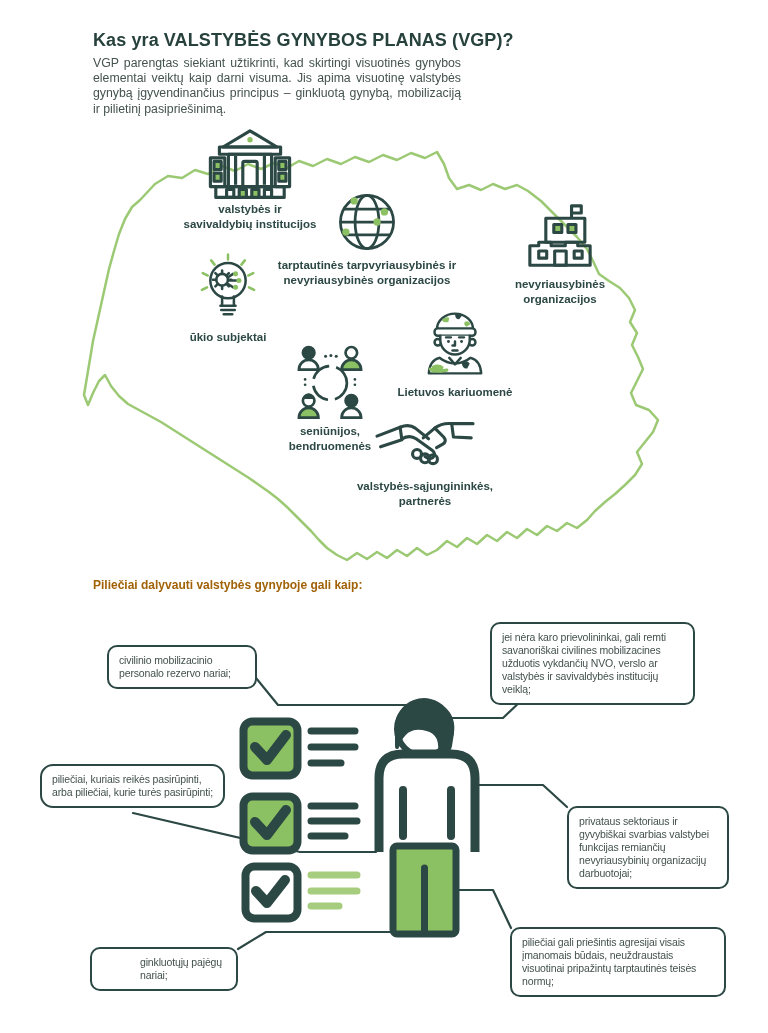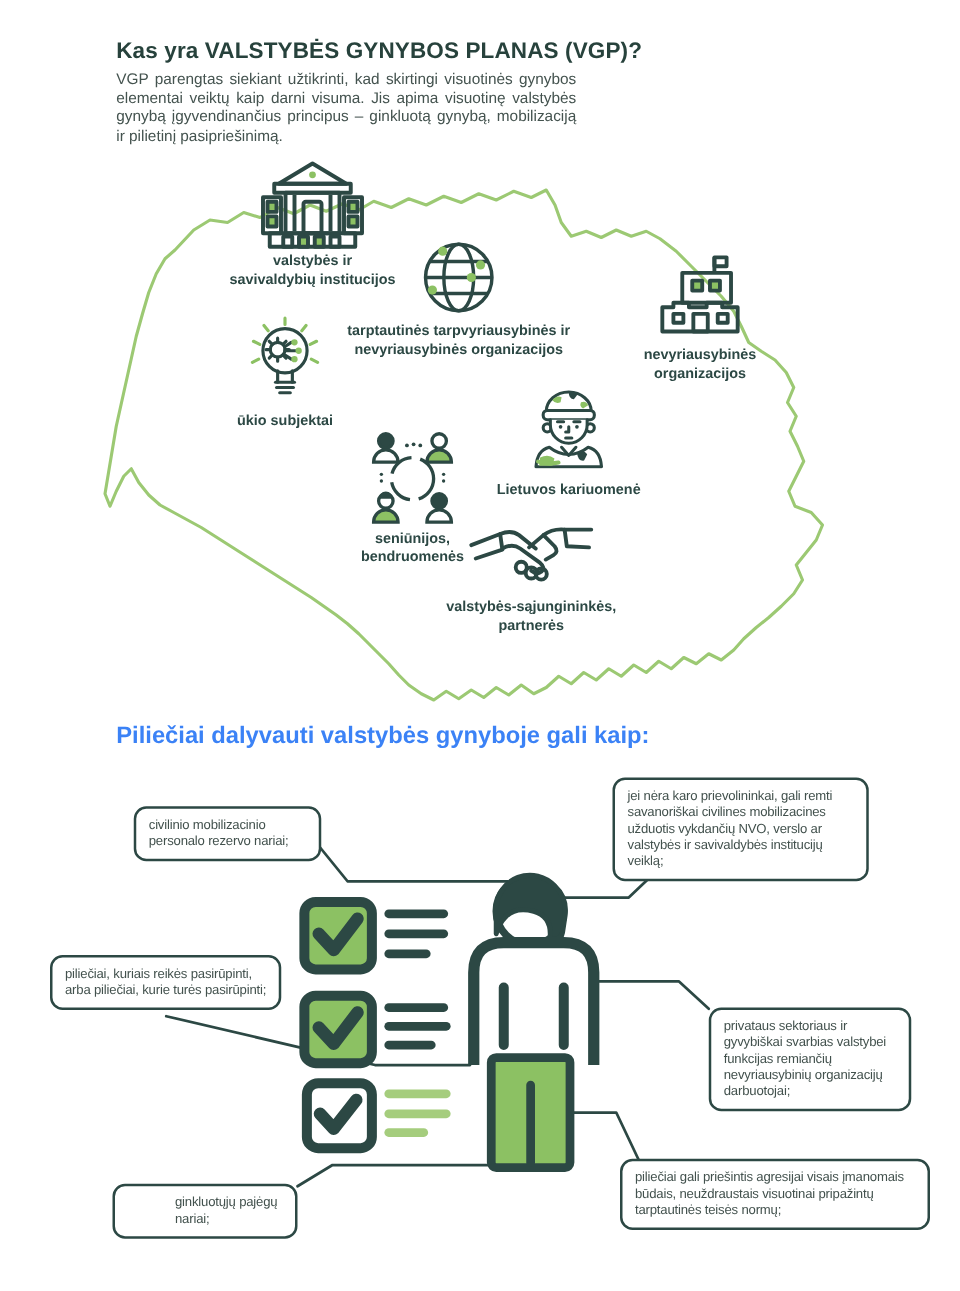--- a/index.html
+++ b/index.html
@@ -1,21 +1,21 @@
 <!DOCTYPE html>
 <html><head>
 <meta charset="utf-8">
 <style>
   html,body{margin:0;padding:0;background:#fff;}
   #canvas{position:relative;width:768px;height:1033px;background:#fff;overflow:hidden;
           font-family:"Liberation Sans",sans-serif;}
   .abs{position:absolute;}
   h1.t1{margin:0;font-size:18px;font-weight:bold;color:#27423c;letter-spacing:.1px;}
   p.intro{margin:0;font-size:12.3px;line-height:1.24;color:#44534f;text-align:justify;}
-  h2.t2{margin:0;font-size:19px;font-weight:bold;color:#3b82f6;}
+  h2.t2{margin:0;font-size:12px;font-weight:bold;color:#a16207;}
   .node-label{font-size:11.5px;font-weight:bold;color:#2c4844;text-align:center;line-height:1.28;}
   .node-label span{display:block;}
   .callout{position:absolute;box-sizing:border-box;background:#fff;border:2px solid #2c4844;
            border-radius:10px;padding:7px 10px;font-size:10.5px;line-height:1.24;color:#42514d;
            letter-spacing:-0.15px;z-index:3;}
   .callout.center{text-align:left;padding-left:48px;}
   svg{display:block;}
   .mapsvg{position:absolute;left:80px;top:130px;}
   .diagsvg{position:absolute;left:0;top:600px;z-index:2;}
   .icon{position:absolute;}
@@ -244,21 +244,21 @@
         <line x1="311" y1="291" x2="357" y2="291"></line>
         <line x1="311" y1="306" x2="339" y2="306"></line>
       </g>
     </g>
   </svg>
 
   <div class="callout" style="left:490px;top:622px;width:205px;">jei nėra karo prievolininkai, gali remti savanoriškai civilines mobilizacines užduotis vykdančių NVO, verslo ar valstybės ir savivaldybės institucijų veiklą;</div>
 
   <div class="callout" style="left:107px;top:645px;width:150px;">civilinio mobilizacinio personalo rezervo nariai;</div>
 
-  <div class="callout" style="left:40px;top:764px;width:185px;">piliečiai, kuriais reikės pasirūpinti, arba piliečiai, kurie turės pasirūpinti;</div>
+  <div class="callout" style="left:40px;top:764px;width:185px;border-radius:13px;">piliečiai, kuriais reikės pasirūpinti, arba piliečiai, kurie turės pasirūpinti;</div>
 
   <div class="callout" style="left:567px;top:806px;width:162px;padding-left:10px;">privataus sektoriaus ir gyvybiškai svarbias valstybei funkcijas remiančių nevyriausybinių organizacijų darbuotojai;</div>
 
   <div class="callout center" style="left:90px;top:947px;width:148px;">ginkluotųjų pajėgų nariai;</div>
 
-  <div class="callout" style="left:496px;top:927px;width:248px;">piliečiai gali priešintis agresijai visais įmanomais būdais, neuždraustais visuotinai pripažintų tarptautinės teisės normų;</div>
+  <div class="callout" style="left:510px;top:927px;width:216px;">piliečiai gali priešintis agresijai visais įmanomais būdais, neuždraustais visuotinai pripažintų tarptautinės teisės normų;</div>
 
 </div>
 
 </body></html>

